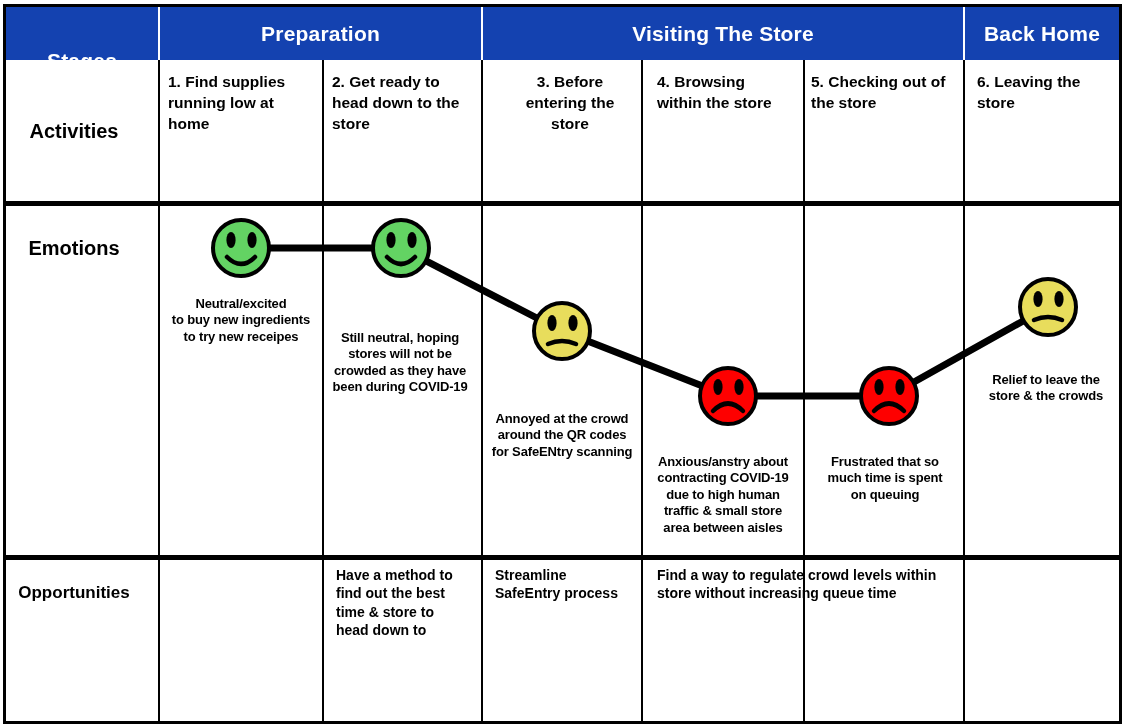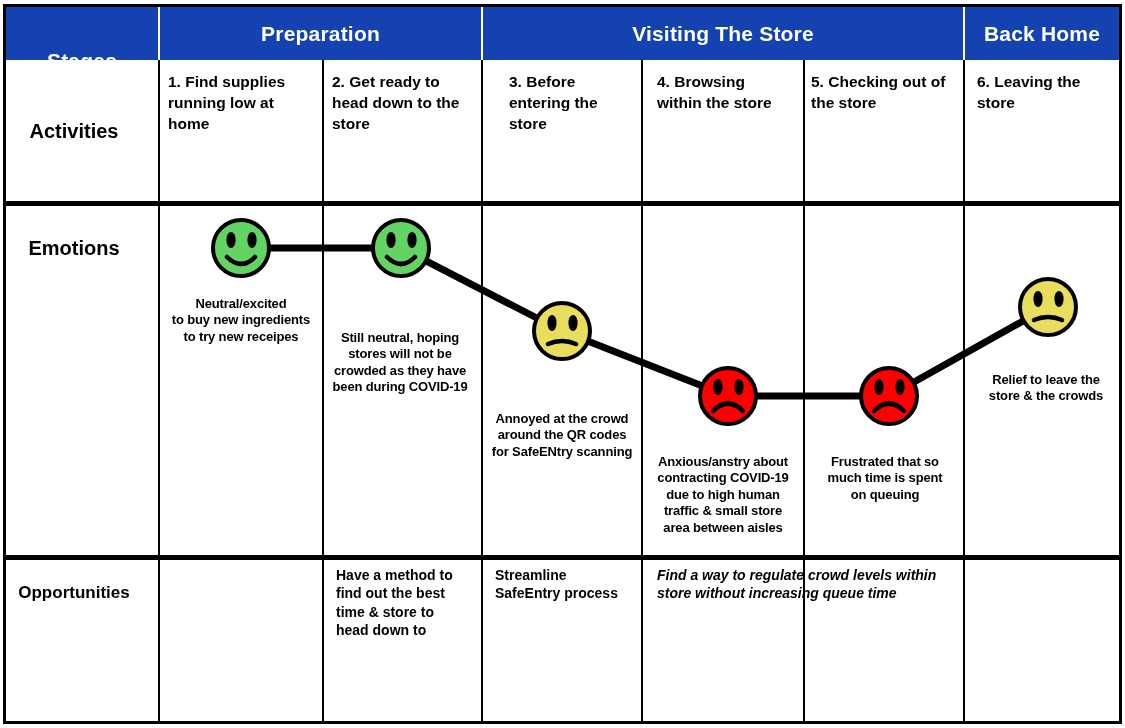--- a/index.html
+++ b/index.html
@@ -105,21 +105,21 @@
   </div>
 
   <div class="act-cell" style="left:160px;width:160px;">
     <span class="num">1.</span>
     <span> Find supplies running low at home</span>
   </div>
   <div class="act-cell" style="left:324px;width:155px;">
     <span class="num">2.</span>
     <span> Get ready to head down to the store</span>
   </div>
-  <div class="act-cell" style="left:483px;width:156px;text-align:left;padding-left:26px;">
+  <div class="act-cell" style="left:483px;width:156px;text-align:center;padding-left:26px;">
     <span class="num">3.</span>
     <span> Before entering the store</span>
   </div>
   <div class="act-cell" style="left:643px;width:158px;text-align:left;padding-left:14px;">
     <span class="num">4.</span>
     <span> Browsing within the store</span>
   </div>
   <div class="act-cell" style="left:805px;width:156px;text-align:left;padding-left:6px;">
     <span class="num">5.</span>
     <span> Checking out of the store</span>
@@ -216,20 +216,20 @@
 
   <div class="opp-cell" style="left:160px;width:160px;">
     <span></span>
   </div>
   <div class="opp-cell" style="left:324px;width:155px;">
     <span>Have a method to find out the best time &amp; store to head down to</span>
   </div>
   <div class="opp-cell" style="left:483px;width:156px;">
     <span>Streamline SafeEntry process</span>
   </div>
-  <div class="opp-cell" style="left:645px;width:316px;font-style:italic;">
+  <div class="opp-cell" style="left:645px;width:316px;">
     <span>Find a way to regulate crowd levels within store without increasing queue time</span>
   </div>
   <div class="opp-cell" style="left:965px;width:154px;">
     <span></span>
   </div>
 
 </div>
 
 </body></html>

